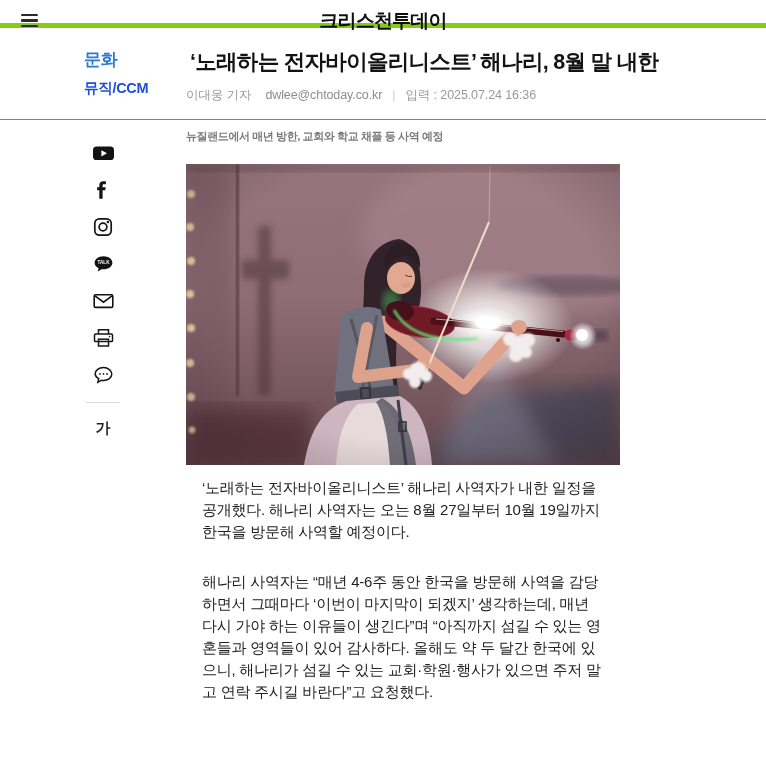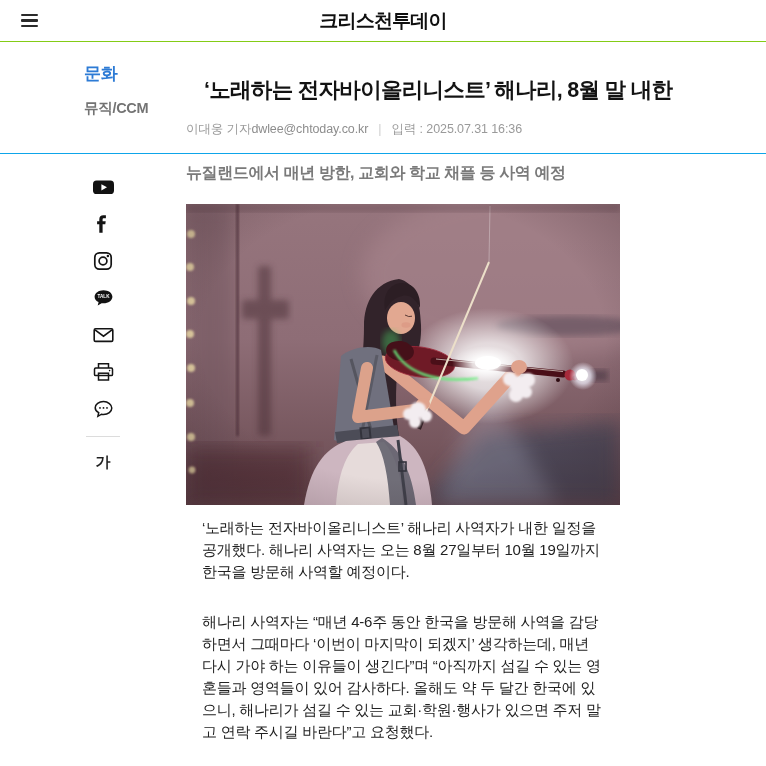--- a/index.html
+++ b/index.html
@@ -5,65 +5,65 @@
   * { box-sizing: border-box; }
   html, body { margin: 0; padding: 0; background: #fff; }
   body {
     font-family: "Liberation Sans", "DejaVu Sans", sans-serif;
     color: #1c1c1c;
     -webkit-font-smoothing: antialiased;
   }
   .page { width: 766px; height: 766px; position: relative; background: #fff; overflow: hidden; margin: 0 auto; }
 
   
-  .topbar { height: 42px; border-bottom: 1px solid #84cc16; position: relative; }
+  .topbar { height: 28px; border-bottom: 5px solid #84cc16; position: relative; }
   .hamburger {
     position: absolute; left: 21px; top: 14px; width: 17px; height: 13px;
     background: none; border: none; padding: 0; cursor: pointer;
     display: flex; flex-direction: column; justify-content: space-between;
   }
   .hamburger span { display: block; height: 2.4px; background: #2b2b2b; border-radius: 1px; }
   .logo {
     text-align: center; line-height: 42px; font-size: 19px; font-weight: 800;
     letter-spacing: -0.8px; color: #0f0f0f; cursor: pointer;
   }
 
   
   .article-head { position: relative; border-bottom: 1px solid #0ea5e9; padding: 17px 0 15px; }
   .cat-col { position: absolute; left: 84px; top: 20px; }
   .cat-main { color: #2d7bd5; font-size: 17px; font-weight: 700; cursor: pointer; letter-spacing: -0.3px; }
-  .cat-sub  { margin-top: 14px; font-size: 14.5px; font-weight: 700; color: #737373; letter-spacing: -0.3px; cursor: pointer; }
+  .cat-sub  { margin-top: 8px; font-size: 14.5px; font-weight: 700; color: #1d4ed8; letter-spacing: -0.3px; cursor: pointer; }
   .head-col { margin-left: 186px; width: 540px; }
   .title {
-    margin: 18px; font-size: 21.5px; font-weight: 700; letter-spacing: -0.7px;
+    margin: 4px; font-size: 21.5px; font-weight: 700; letter-spacing: -0.7px;
     color: #131313; line-height: 1.22; white-space: nowrap;
   }
   .byline { margin-top: 12px; font-size: 12.5px; color: #9a9a9a; letter-spacing: -0.1px; }
-  .byline .email { margin-left: 0; color: #8d8d8d; }
+  .byline .email { margin-left: 14px; color: #8d8d8d; }
   .byline .sep   { margin: 0 10px; color: #cfcfcf; }
 
   
   .content { position: relative; }
   .rail {
     position: absolute; left: 86px; top: 22px; width: 34px;
     display: flex; flex-direction: column; align-items: center; gap: 15px;
   }
   .rail .icon-btn {
     background: none; border: none; padding: 0; width: 24px; height: 22px;
     cursor: pointer; display: flex; align-items: center; justify-content: center;
   }
   .rail .icon-btn svg { display: block; }
   .rail .divider { width: 34px; height: 1px; background: #dcdcdc; margin: 1px 0; }
   .font-size-btn {
     background: none; border: none; padding: 0; cursor: pointer;
     font-family: inherit; font-size: 15px; font-weight: 700; color: #1f1f1f;
   }
 
   .main-col { margin-left: 186px; width: 437px; }
-  .subtitle { padding-top: 9px; font-size: 16px; font-weight: 700; color: #7a7a7a; letter-spacing: -0.4px; }
+  .subtitle { padding-top: 9px; font-size: 11px; font-weight: 700; color: #7a7a7a; letter-spacing: -0.4px; }
   .photo { margin: 20px 0 0; width: 434px; height: 301px; background: #8d6d76; }
   .photo svg { display: block; }
   .caption { margin-top: 9px; font-size: 12px; color: #4e4e4e; letter-spacing: -0.2px; }
   .body { margin-top: 12px; }
   .body p { margin: 0 16px 28px; font-size: 15px; line-height: 22px; color: #212121; letter-spacing: -0.25px; }
 </style>
 </head>
 <body>
 
 <div class="page">
@@ -78,21 +78,21 @@
   </header>
 
   <section class="article-head">
     <div class="cat-col">
       <div class="cat-main">문화</div>
       <div class="cat-sub">뮤직/CCM</div>
     </div>
     <div class="head-col">
       <h1 class="title">‘노래하는 전자바이올리니스트’ 해나리, 8월 말 내한</h1>
       <div class="byline">
-        <span>이대웅 기자</span><span class="email">dwlee@chtoday.co.kr</span><span class="sep">|</span><span>입력 : 2025.07.31 16:36</span>
+        <span>이대웅 기자</span><span class="email">dwlee@chtoday.co.kr</span><span class="sep">|</span><span>입력 : 2025.07.24 16:36</span>
       </div>
     </div>
   </section>
 
   <div class="content">
 
     <aside class="rail">
       <button class="icon-btn">
         <svg width="23" height="22" viewBox="0 0 23 22">
           <rect x="1" y="4.6" width="21" height="13.4" rx="3.6" fill="#121212"></rect>

